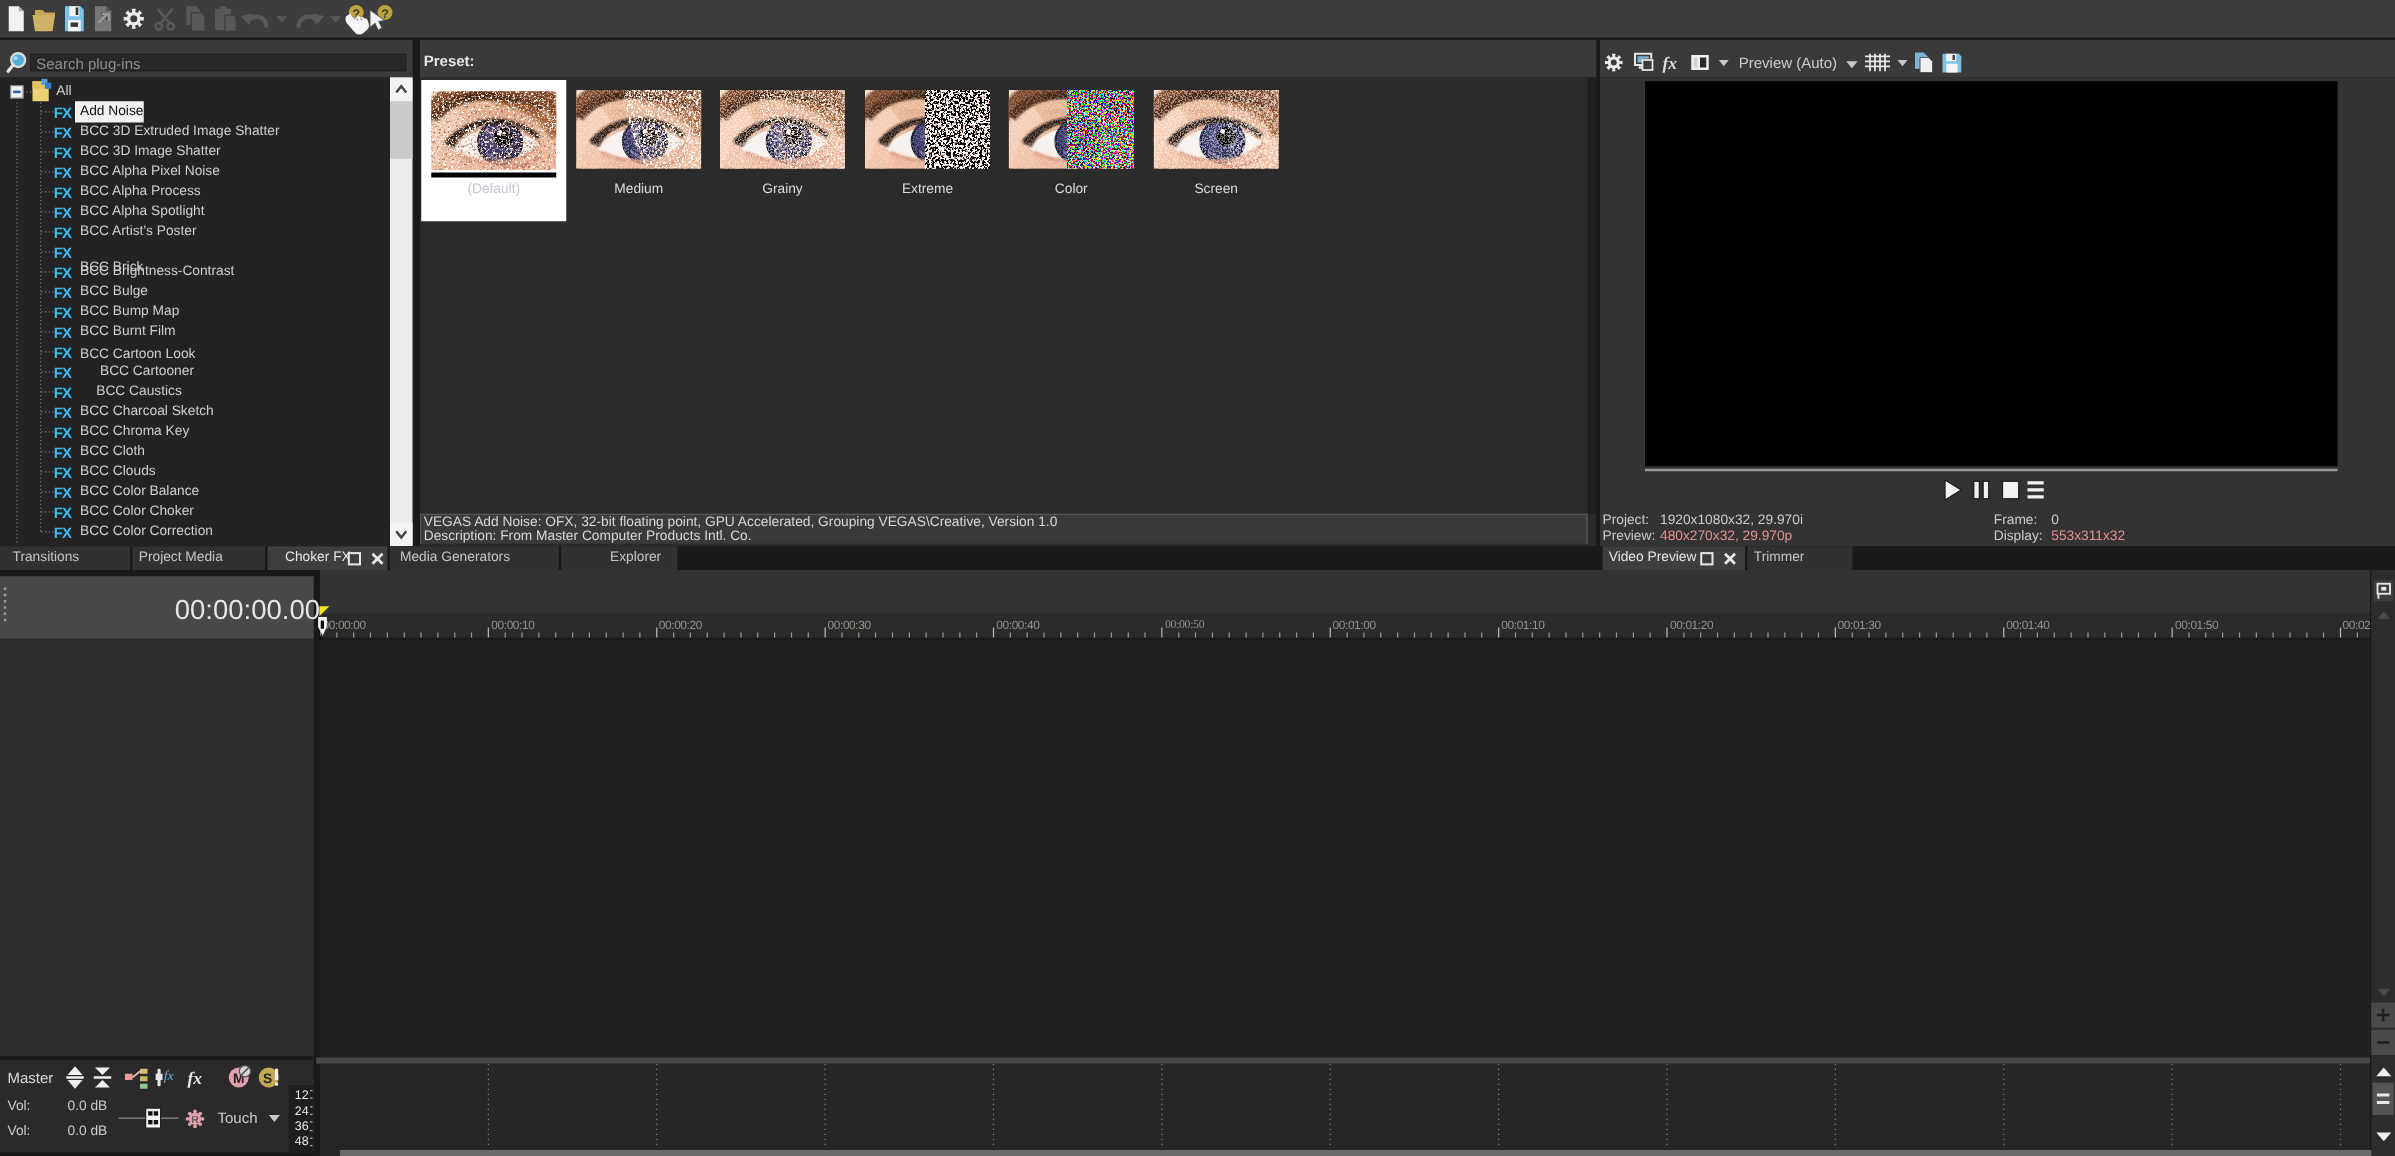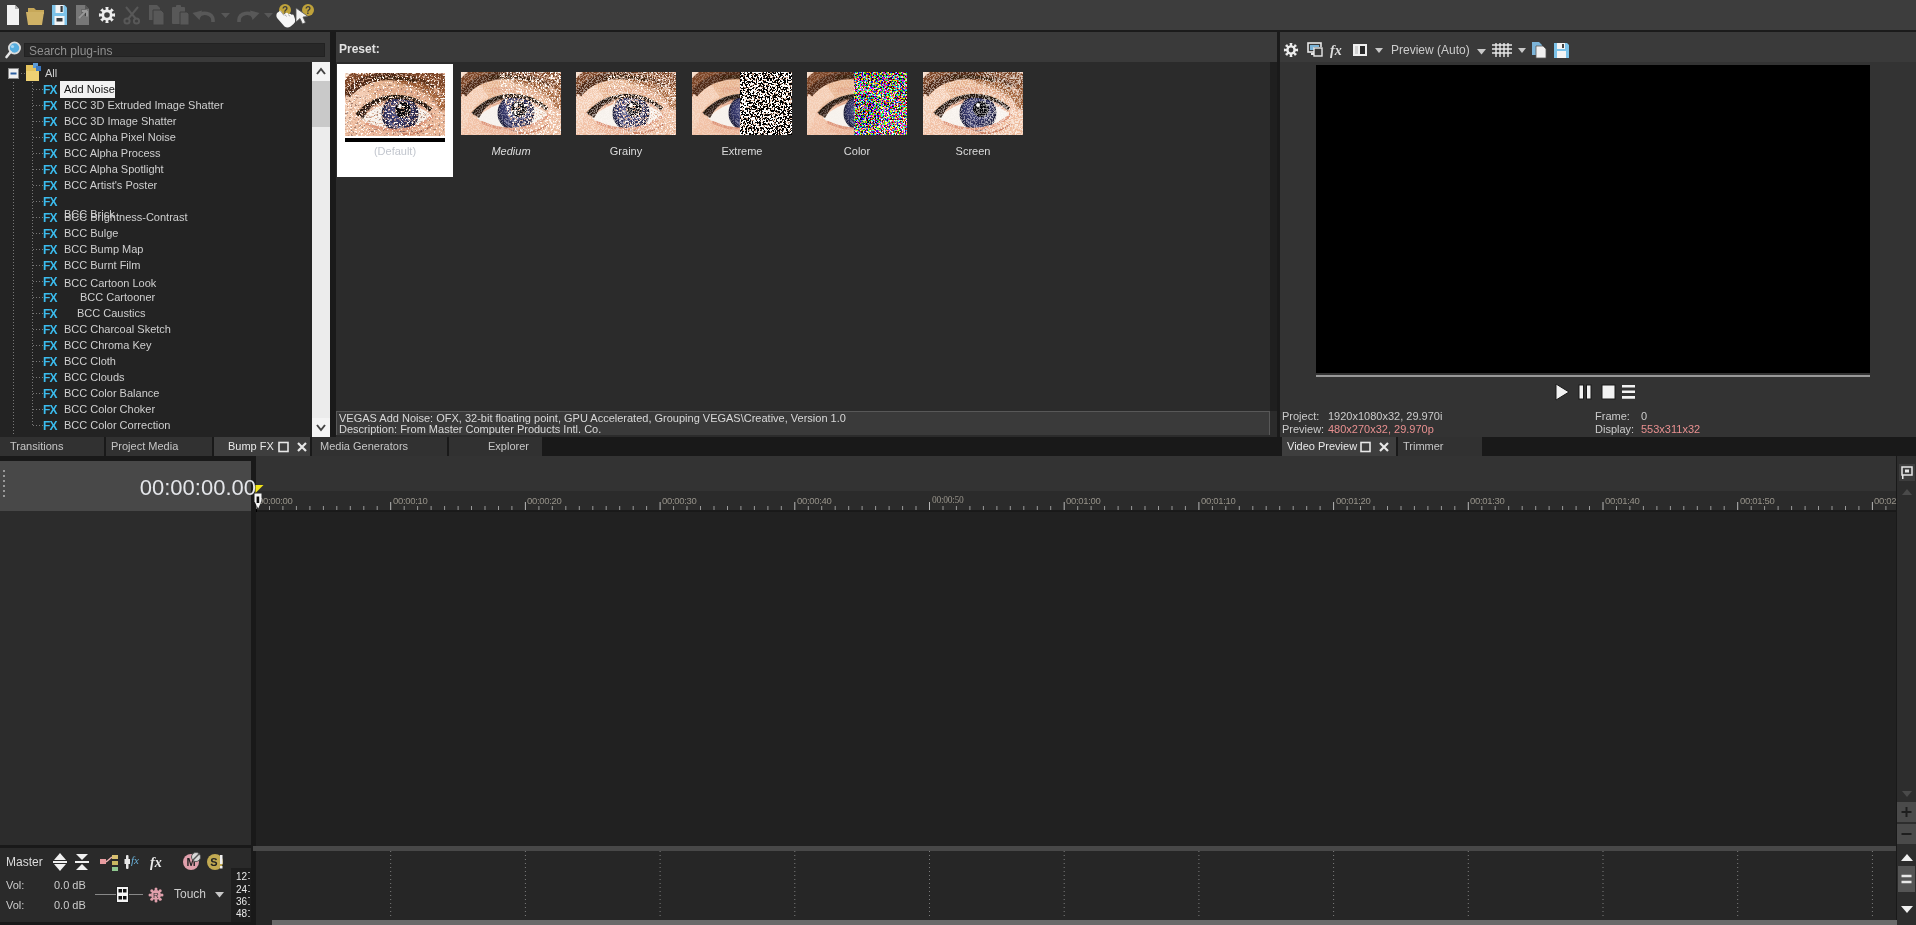--- a/index.html
+++ b/index.html
@@ -296,21 +296,21 @@
 <div class="abs txt" style="left:337px;top:145px;width:116px;text-align:center;color:#c2c6ce;">(Default)</div>
 
 <svg class="abs" style="left:461px;top:72px;" width="100" height="63" viewBox="0 0 100 63">
   <use href="#eyebase"></use>
   <g clip-path="url(#clipR40)">
     <rect width="100" height="63" filter="url(#nsalt2)"></rect>
     <rect width="100" height="63" filter="url(#ntan)" opacity="0.9"></rect>
   </g>
   <rect width="100" height="63" filter="url(#nfine)" opacity="0.35"></rect>
 </svg>
-<div class="abs txt" style="left:461px;top:145px;width:100px;text-align:center;color:#dcdcdc;font-style:italic;">Medium</div>
+<div class="abs txt" style="left:461px;top:145px;width:100px;text-align:center;color:#dcdcdc;">Medium</div>
 
 <svg class="abs" style="left:576px;top:72px;" width="100" height="63" viewBox="0 0 100 63">
   <use href="#eyebase"></use>
   <g clip-path="url(#clipR30)">
     <rect width="100" height="63" filter="url(#nsalt)"></rect>
     <rect width="100" height="63" filter="url(#ntan)"></rect>
   </g>
   <rect width="100" height="63" filter="url(#nfine)" opacity="0.5"></rect>
 </svg>
 <div class="abs txt" style="left:576px;top:145px;width:100px;text-align:center;color:#dcdcdc;">Grainy</div>
@@ -408,21 +408,21 @@
 <div class="abs txt" style="left:1641px;top:410px;">0</div>
 <div class="abs txt" style="left:1595px;top:423px;text-align:center;">Display:</div>
 <div class="abs txt" style="left:1641px;top:423px;color:#e89090;">553x311x32</div>
 
 <div class="abs" id="tabs" style="left:0;top:437px;width:1916px;height:19px;background:#191919;"></div>
 <div class="abs" style="left:0;top:437px;width:104px;height:19px;background:#313131;"></div>
 <div class="abs txt" style="left:10px;top:440px;color:#c6c6c6;">Transitions</div>
 <div class="abs" style="left:106px;top:437px;width:106px;height:19px;background:#313131;"></div>
 <div class="abs txt" style="left:111px;top:440px;color:#c6c6c6;">Project Media</div>
 <div class="abs" style="left:214px;top:437px;width:96px;height:19px;background:#3e3e3e;"></div>
-<div class="abs txt" style="left:228px;top:440px;color:#e8e8e8;">Bump FX</div>
+<div class="abs txt" style="left:228px;top:440px;color:#e8e8e8;">Choker FX</div>
 <svg class="abs" style="left:278px;top:441px;" width="34" height="12">
   <rect x="1" y="1.5" width="9" height="9" fill="none" stroke="#e8e8e8" stroke-width="1.6"></rect>
   <path d="M20 2 L28 10 M28 2 L20 10" stroke="#e8e8e8" stroke-width="2.2"></path>
 </svg>
 <div class="abs" style="left:312px;top:437px;width:135px;height:19px;background:#313131;"></div>
 <div class="abs txt" style="left:320px;top:440px;color:#c6c6c6;">Media Generators</div>
 <div class="abs" style="left:449px;top:437px;width:93px;height:19px;background:#313131;"></div>
 <div class="abs txt" style="left:455px;top:440px;color:#c6c6c6;padding-left:33px;">Explorer</div>
 
 <div class="abs" style="left:1282px;top:437px;width:114px;height:19px;background:#3e3e3e;"></div>

